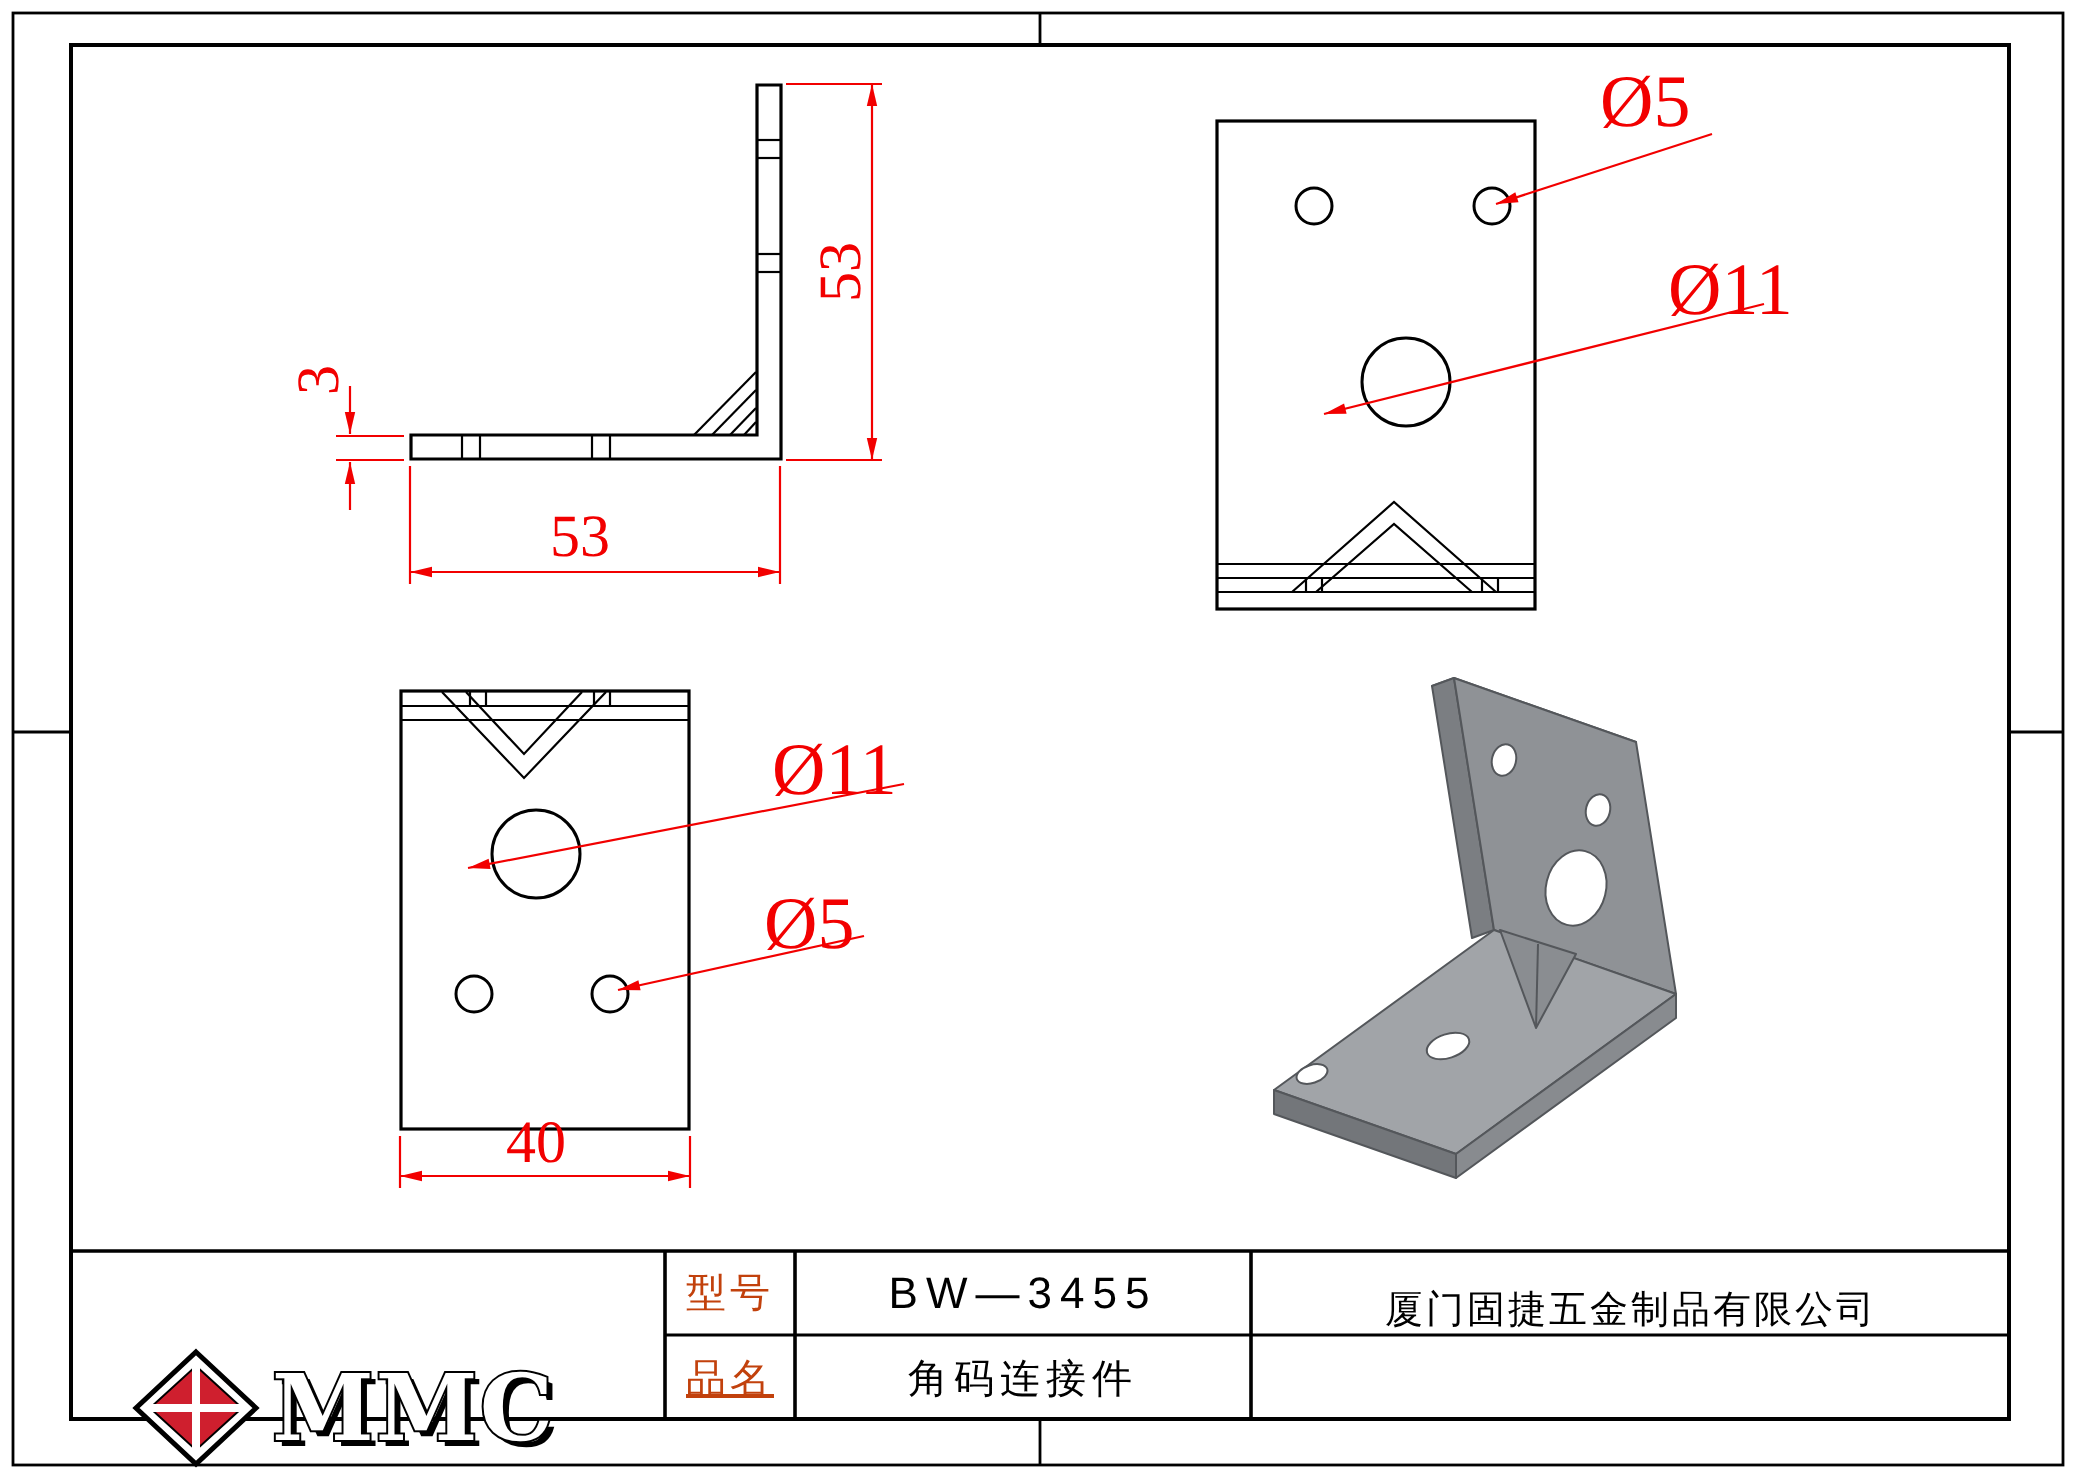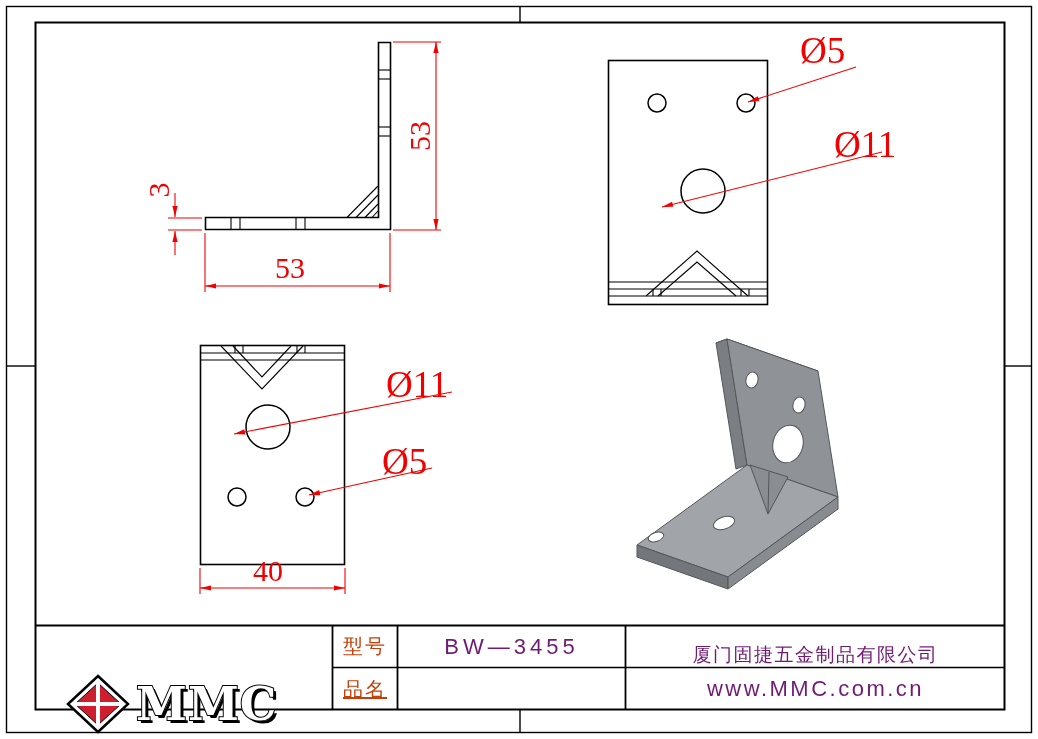--- a/index.html
+++ b/index.html
@@ -2,21 +2,21 @@
 <html><head>
 <meta charset="utf-8">
 <style>
   html,body{margin:0;padding:0;background:#ffffff;}
   .sheet{position:relative;width:1038px;height:739px;background:#ffffff;overflow:hidden;
          font-family:"Liberation Sans",sans-serif;}
   .drawing{position:absolute;left:0;top:0;width:1038px;height:739px;}
   .dim{font-family:"Liberation Serif",serif;}
   .tb{position:absolute;display:flex;align-items:center;justify-content:center;white-space:nowrap;}
   .tb-label{color:#c2410c;font-family:"Liberation Serif",serif;font-size:20px;letter-spacing:2px;}
-  .blue{color:#701a75;}
+  .blue{color:#000000;}
   .lab1{left:333px;top:626px;width:64px;height:41px;}
   .lab2{left:333px;top:668px;width:64px;height:42px;text-decoration:underline;}
   .model{left:398px;top:626px;width:227px;height:41px;font-size:22px;letter-spacing:4px;}
   .part{left:398px;top:668px;width:227px;height:42px;font-size:20px;letter-spacing:3px;
         font-family:"Liberation Serif",serif;}
   .company{left:626px;top:634px;width:379px;height:41px;font-size:19px;letter-spacing:1.5px;
         font-family:"Liberation Serif",serif;}
   .website{left:626px;top:668px;width:379px;height:42px;font-size:22px;letter-spacing:2.5px;}
   .logo{position:absolute;left:40px;top:627px;width:290px;height:56px;margin-top:37px;}
 </style>
@@ -165,16 +165,16 @@
       <g font-family="'DejaVu Serif',serif" font-size="46" font-weight="bold" letter-spacing="1">
         <text x="99" y="59" fill="#000">MMC</text>
         <text x="96" y="56" fill="#ffffff" stroke="#000" stroke-width="2" paint-order="stroke">MMC</text>
       </g>
     </svg>
   </div>
 
   <div class="tb tb-label lab1">型号</div>
   <div class="tb tb-label lab2">品名</div>
   <div class="tb blue model">BW—3455</div>
+  <div class="tb blue part">角码连接件</div>
   <div class="tb blue company">厦门固捷五金制品有限公司</div>
-  <div class="tb blue website">www.MMC.com.cn</div>
 
 </div>
 
 </body></html>

